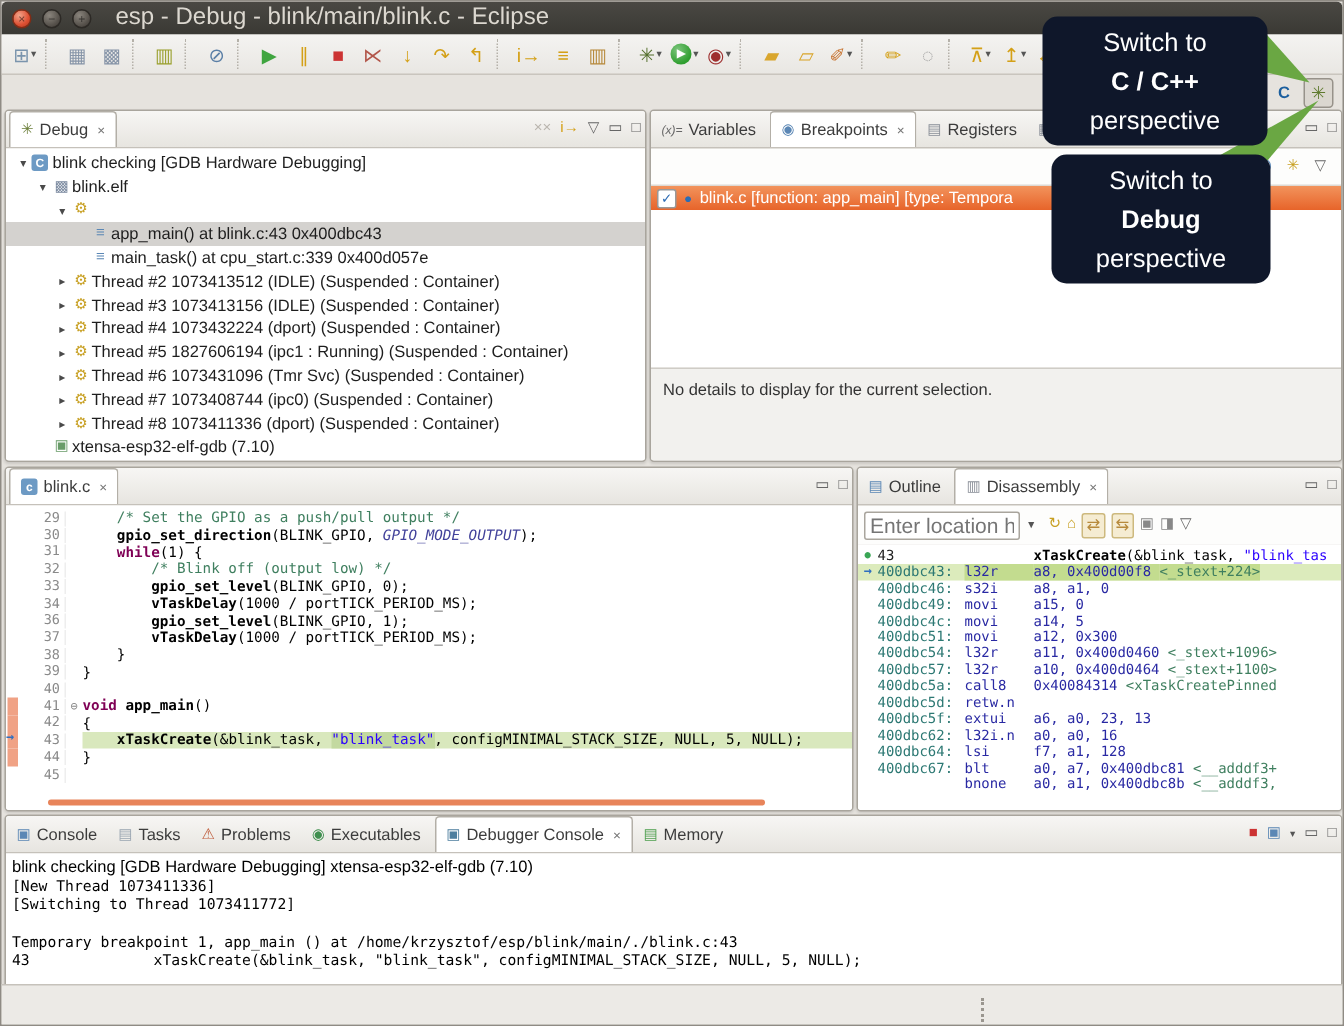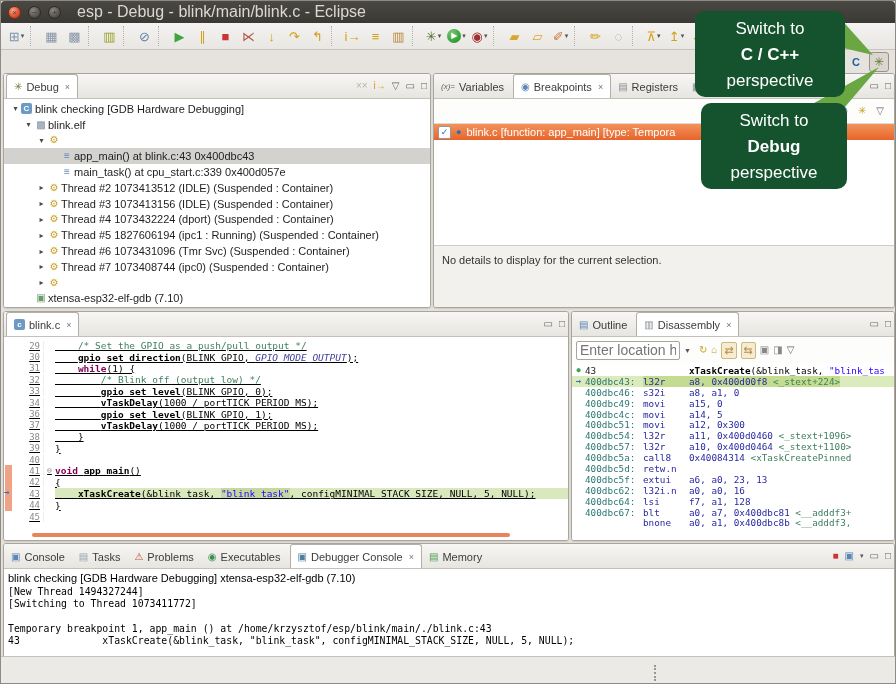--- a/index.html
+++ b/index.html
@@ -40,21 +40,21 @@
   .tarrow{width:11px;font-size:8px;color:#4a4a4a;text-align:center;flex:none;}
   .ticon{width:14px;font-size:10px;text-align:center;flex:none;line-height:1;}
   .ticon.box{width:11px;height:11px;border-radius:2px;color:#fff;font-size:8px;display:flex;align-items:center;justify-content:center;font-weight:bold;margin-right:3px;}
   
   .viewbar{height:24px;border-bottom:1px solid #dedad4;display:flex;align-items:center;justify-content:flex-end;gap:10px;padding-right:10px;background:#fdfdfc;}
   .bprow{height:16px;display:flex;align-items:center;gap:5px;background:linear-gradient(#f2935c,#e7642a);color:#fff;font-size:11px;padding-left:4px;white-space:nowrap;overflow:hidden;}
   .cb{width:11px;height:11px;background:#fff;border:1px solid #999;border-radius:2px;font-size:9px;color:#2d6cb5;display:flex;align-items:center;justify-content:center;flex:none;}
   .bpdot{color:#2a6db5;font-size:9px;flex:none;}
   .details{position:absolute;left:0;right:0;bottom:0;height:62px;background:#f2f1ee;border-top:1px solid #cfccc6;font-size:11px;color:#333;padding:8px 0 0 8px;box-sizing:border-box;}
   
-  .edbody{position:absolute;top:25px;left:0;right:0;bottom:0;background:#fff;overflow:hidden;padding-top:3px;text-decoration:underline;}
+  .edbody{position:absolute;top:25px;left:0;right:0;bottom:0;background:#fff;overflow:hidden;padding-top:3px;}
   .cl{height:11.4px;display:flex;align-items:center;font-family:"DejaVu Sans Mono",monospace;font-size:9.5px;white-space:pre;}
   .gm{width:12px;height:100%;flex:none;position:relative;}
   .gm .chg{position:absolute;left:1px;top:0;bottom:0;width:7px;background:#f0a285;}
   .gm .iparrow{position:absolute;left:0;top:-1px;font-size:9px;font-weight:bold;color:#2f6fc0;}
   .lno{width:24px;text-align:right;color:#8a8a8a;flex:none;font-size:9px;padding-right:3px;border-right:1px solid #eee;}
   .fold{width:11px;flex:none;font-size:8px;color:#888;text-align:center;}
   .ct{flex:1;height:100%;display:flex;align-items:center;white-space:pre;}
   .cl.cur .ct{background:#d9e8bd;}
   .cm{color:#3F7F5F;} .kw{color:#7F0055;font-weight:bold;} .fn{color:#000;font-weight:bold;}
   .str{color:#2A00FF;} .mac{color:#42429b;font-style:italic;} .pl{color:#000;}
@@ -78,21 +78,21 @@
   .drow.cur .dmark{color:#2f6fc0;font-weight:bold;font-size:9px;}
   
   .conbody{position:absolute;top:25px;left:0;right:0;bottom:0;background:#fff;overflow:hidden;}
   .conhead{font-size:11px;color:#000;margin:3px 0 2px 4px;white-space:nowrap;}
   .conline{height:12.2px;font-family:"DejaVu Sans Mono",monospace;font-size:9.8px;white-space:pre;margin-left:4px;color:#000;}
   
   .statusbar{position:absolute;left:0;right:0;bottom:0;height:26px;background:#eceae6;border-top:1px solid #c6c2bb;}
   .sashdots{position:absolute;left:653px;top:664px;width:3px;height:16px;border-left:2px dotted #9a968f;}
   
   .callsvg{position:absolute;left:0;top:0;width:896px;height:684px;pointer-events:none;z-index:30;}
-  .callout{position:absolute;background:#14532d;border-radius:10px;color:#fff;text-align:center;z-index:31;padding-top:5px;box-sizing:border-box;}
+  .callout{position:absolute;background:#0f172a;border-radius:10px;color:#fff;text-align:center;z-index:31;padding-top:5px;box-sizing:border-box;}
   .callout .l{font-size:17px;line-height:26px;}
   .callout .b{font-weight:bold;}
 </style>
 </head>
 <body>
 
 <div class="window">
 
   <div class="titlebar">
     <span class="wbtn close">×</span>
@@ -278,20 +278,21 @@
           <span class="ttext">Thread #6 1073431096 (Tmr Svc) (Suspended : Container)</span>
         </div>
         <div class="trow" style="padding-left: 32px;">
           <span class="tarrow">▸</span>
           <span class="ticon" style="color: rgb(200, 160, 35);">⚙</span>
           <span class="ttext">Thread #7 1073408744 (ipc0) (Suspended : Container)</span>
         </div>
         <div class="trow" style="padding-left: 32px;">
           <span class="tarrow">▸</span>
           <span class="ticon" style="color: rgb(200, 160, 35);">⚙</span>
+          <span class="ttext">Thread #8 1073411336 (dport) (Suspended : Container)</span>
         </div>
         <div class="trow" style="padding-left: 19px;">
           <span class="tarrow"></span>
           <span class="ticon" style="color: rgb(106, 156, 106);">▣</span>
           <span class="ttext">xtensa-esp32-elf-gdb (7.10)</span>
         </div>
       </div>
   </div>
 
   <div class="panel" style="left:432px;top:72px;width:460px;height:233px;">
@@ -450,21 +451,21 @@
           <span class="pbx" style="color: rgb(204, 51, 51);">■</span>
           <span class="pbx" style="color: rgb(91, 135, 181);">▣</span>
           <span class="dd">▾</span>
           <span class="pbx" style="color: rgb(102, 102, 102);">▭</span>
           <span class="pbx" style="color: rgb(102, 102, 102);">□</span>
         </div>
     </div>
     <div class="conbody">
       <div class="conhead">blink checking [GDB Hardware Debugging] xtensa-esp32-elf-gdb (7.10)</div>
       <div id="console-lines">
-          <div class="conline">[New Thread 1494327244]</div>
+          <div class="conline">[New Thread 1073411336]</div>
           <div class="conline">[Switching to Thread 1073411772]</div>
           <div class="conline"></div>
           <div class="conline">Temporary breakpoint 1, app_main () at /home/krzysztof/esp/blink/main/./blink.c:43</div>
           <div class="conline">43              xTaskCreate(&amp;blink_task, "blink_task", configMINIMAL_STACK_SIZE, NULL, 5, NULL);</div>
         </div>
     </div>
   </div>
 
   <div class="statusbar"></div>
   <div class="sashdots"></div>

